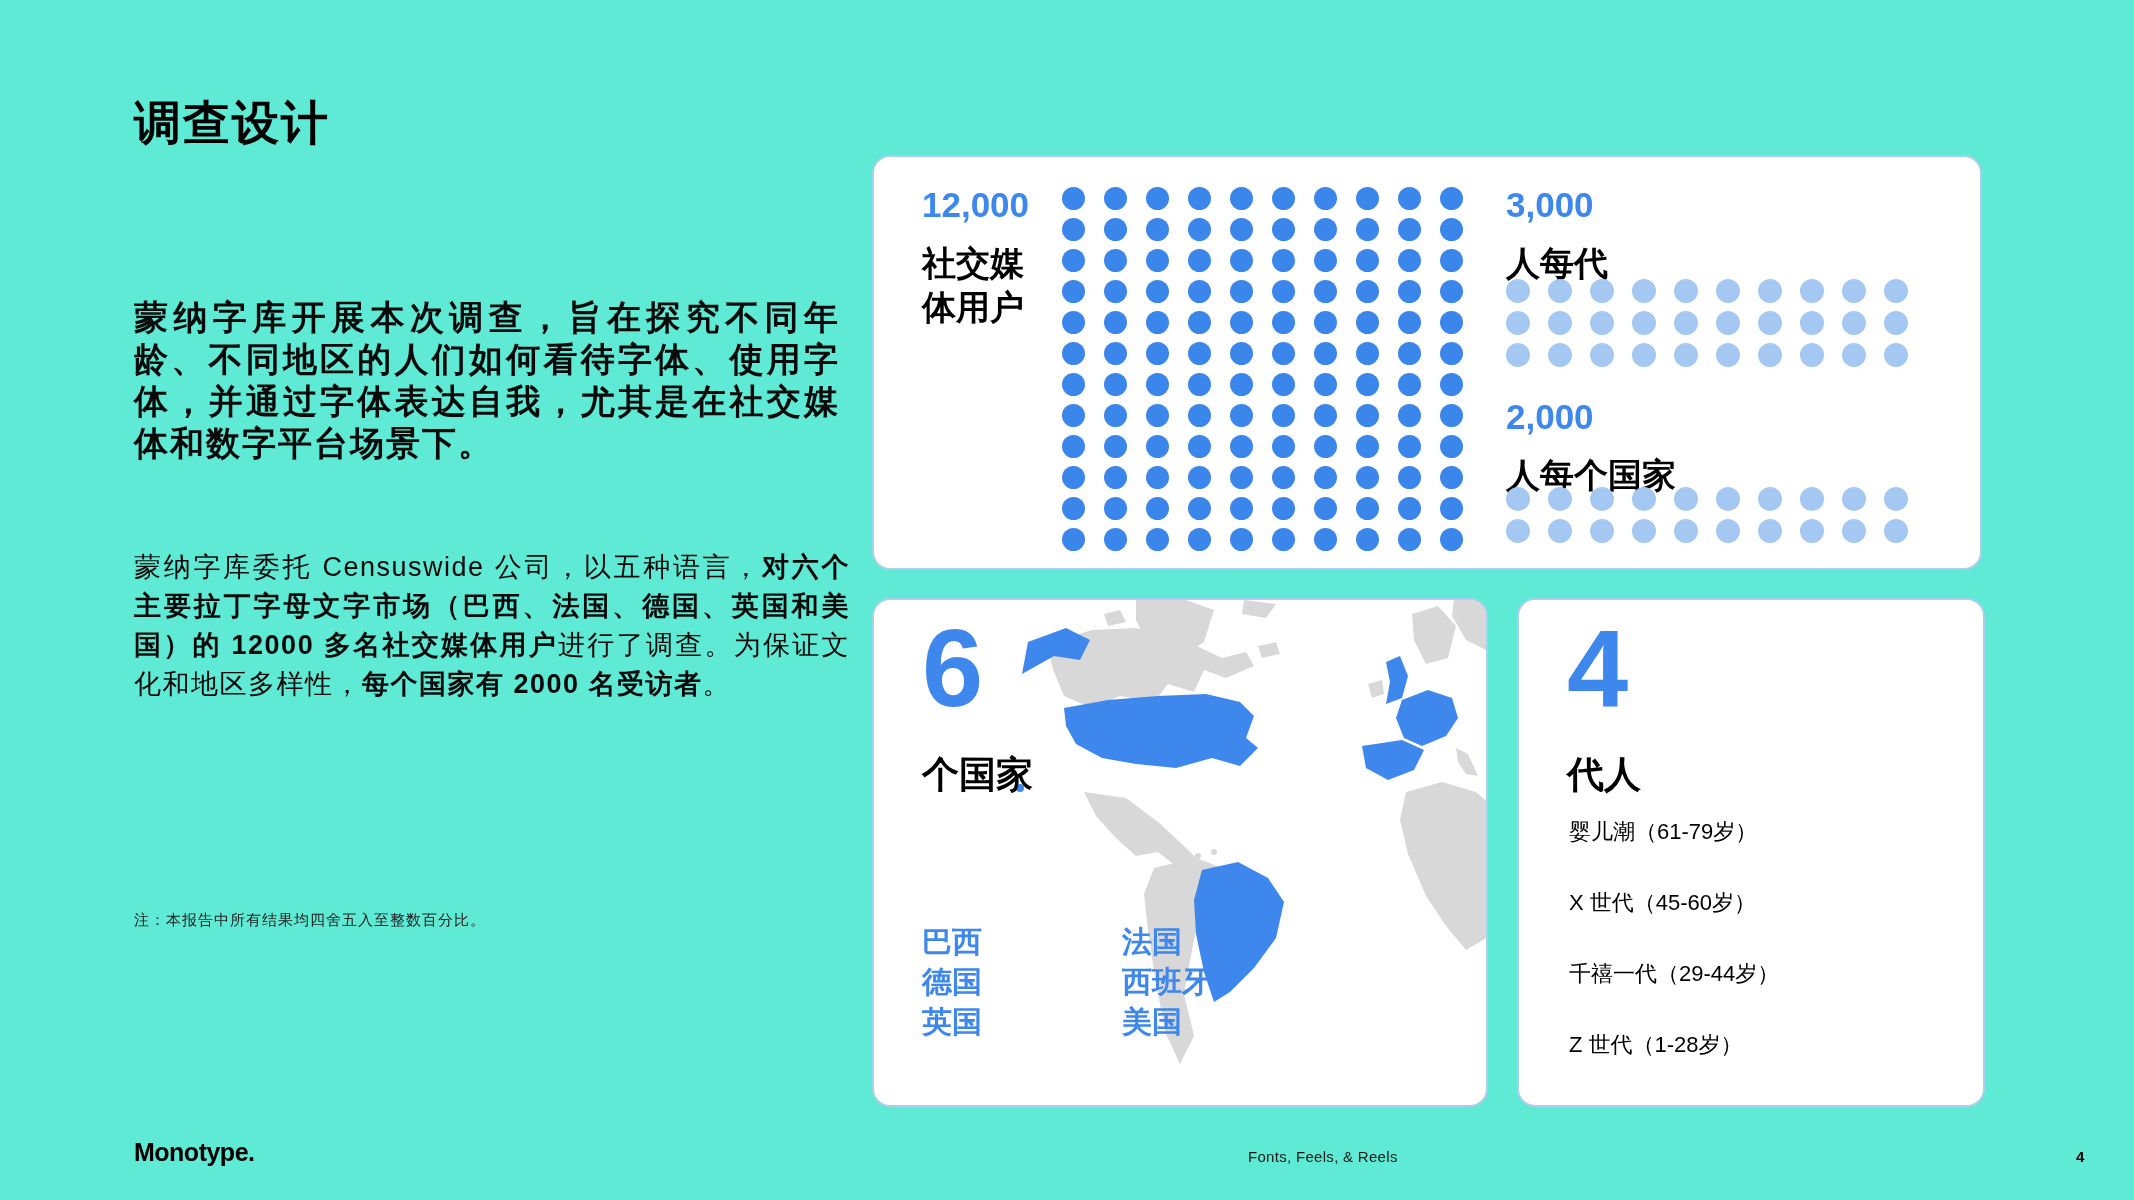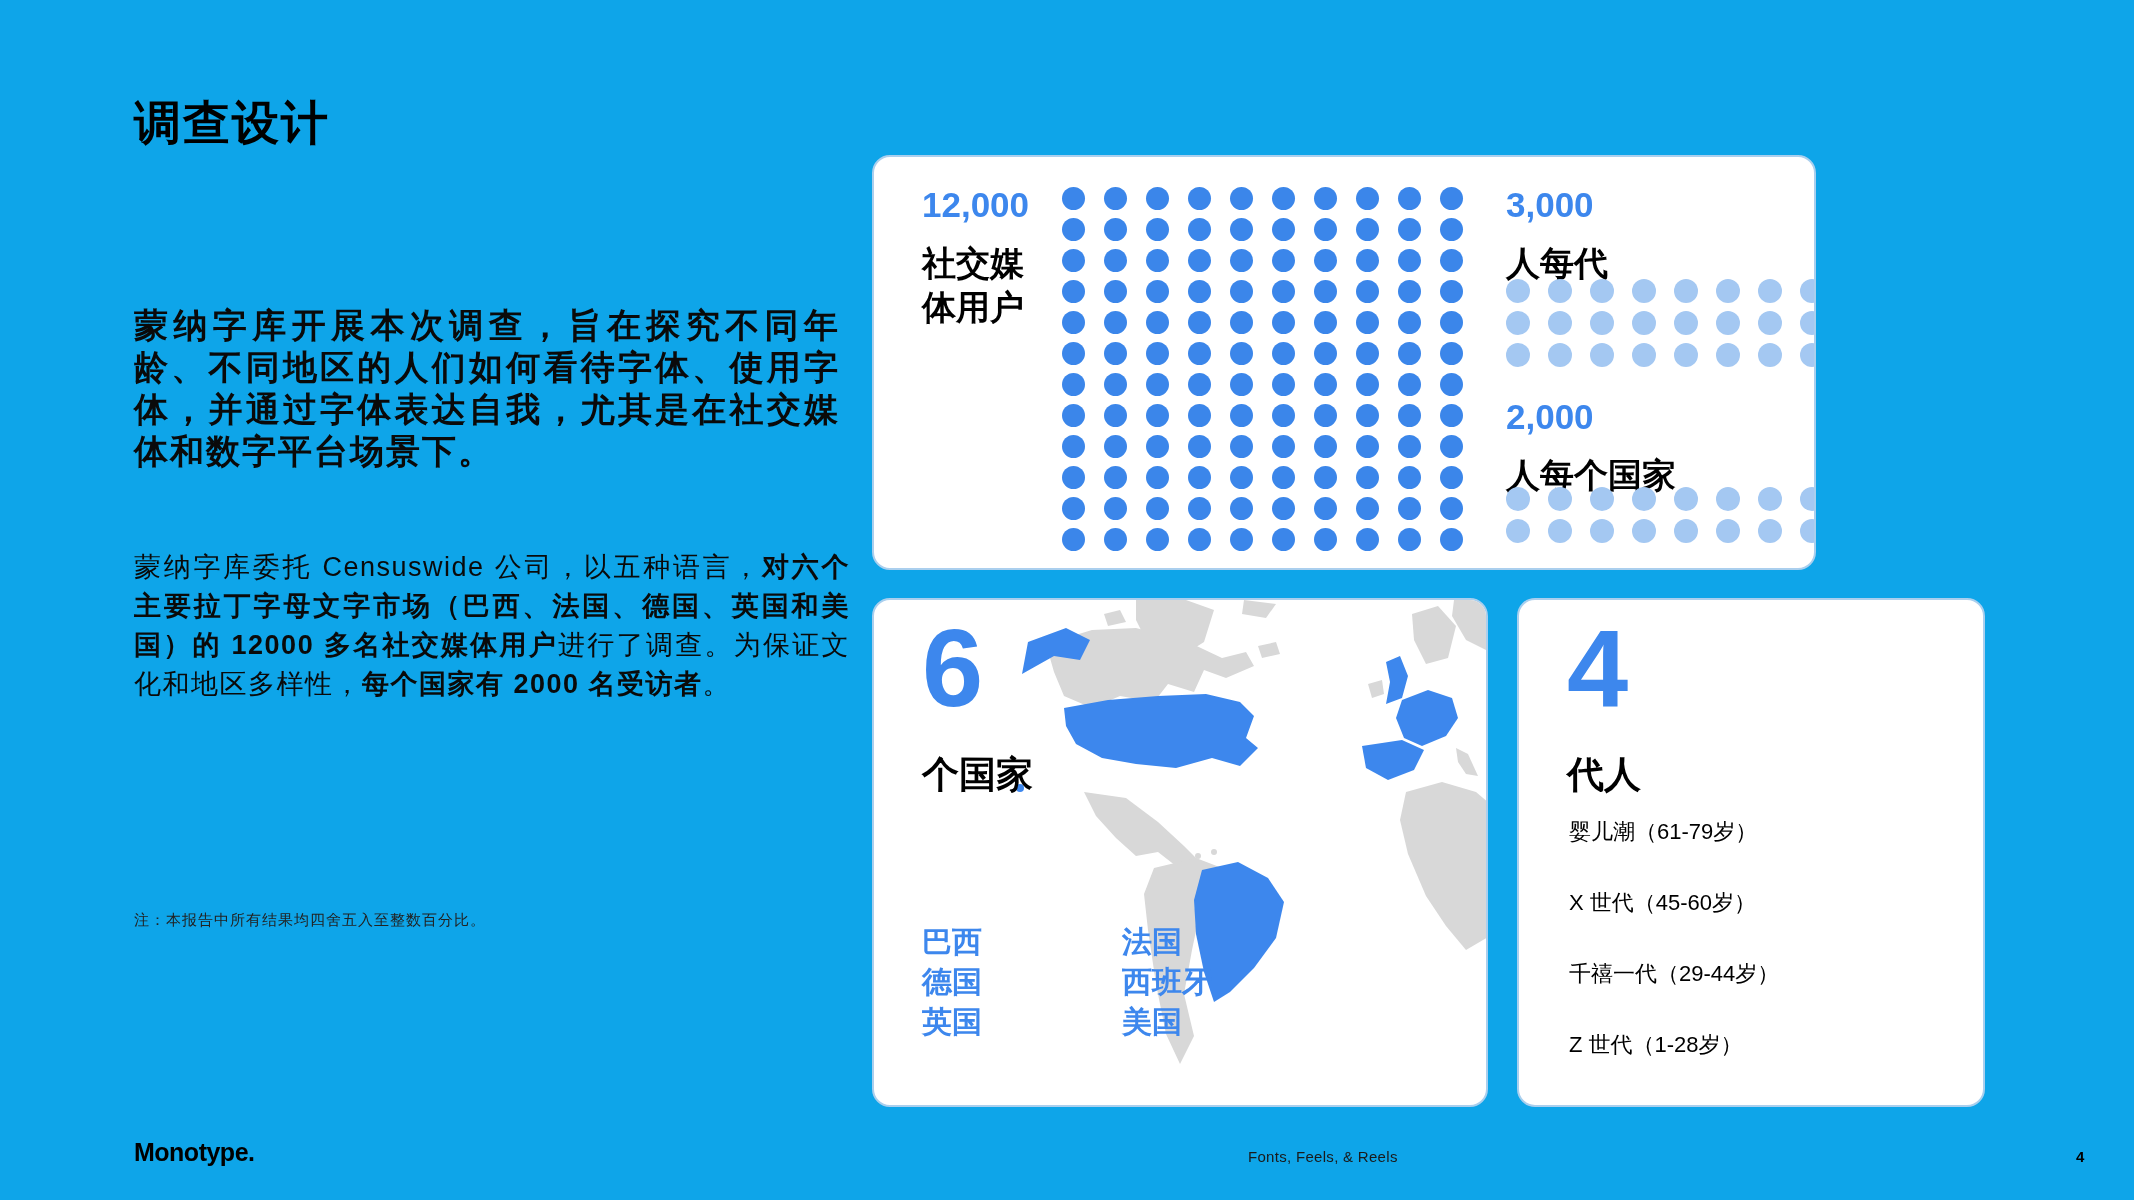--- a/index.html
+++ b/index.html
@@ -5,36 +5,36 @@
   :root{
     --accent:#3d87ed;
     --dot-dark:#3b86ea;
     --dot-light:#a4c8f2;
     --panel-border:#aacfee;
     --map-gray:#d8d8d8;
   }
   *{margin:0;padding:0;box-sizing:border-box;}
   html,body{background:#fff;}
   body{font-family:"Liberation Sans","DejaVu Sans",sans-serif;color:#111;}
-  .slide{position:relative;width:2134px;height:1200px;background:#0ea5e9;overflow:hidden;}
+  .slide{position:relative;width:2134px;height:1200px;background:#5eead4;overflow:hidden;}
 
   
   .title{position:absolute;left:134px;top:92px;font-size:47px;font-weight:700;color:#000;letter-spacing:2px;}
-  .intro{position:absolute;left:134px;top:304px;width:706px;font-size:34px;line-height:42px;
+  .intro{position:absolute;left:134px;top:296px;width:706px;font-size:34px;line-height:42px;
          font-weight:700;letter-spacing:2px;text-align:justify;color:#0a0a0a;}
   .body-p{position:absolute;left:134px;width:716px;font-size:27px;line-height:39px;
           letter-spacing:1.5px;text-align:justify;color:#0a0a0a;}
   .body-p b{font-weight:700;}
   .p1{top:548px;}
   .p2{top:718px;}
   .note{position:absolute;left:134px;top:864px;font-size:15px;color:#222;letter-spacing:1px;margin-top:47px;}
 
   
   .panel{position:absolute;border:2px solid var(--panel-border);border-radius:18px;background:#fff;overflow:hidden;}
-  .panel-top{left:872px;top:155px;width:944px;height:415px;}
+  .panel-top{left:872px;top:155px;width:1110px;height:415px;}
   .panel-countries{left:872px;top:598px;width:616px;height:509px;}
   .panel-generations{left:1517px;top:598px;width:468px;height:509px;}
 
   .stat{position:absolute;}
   .stat .num{font-size:35px;font-weight:700;color:var(--accent);line-height:1.15;}
   .stat .lbl{font-size:34px;font-weight:700;color:#000;line-height:44px;margin-top:16px;}
   .stat-12k{left:48px;top:28px;width:132px;}
   .stat-12k .lbl{width:112px;}
   .stat-3k{left:632px;top:28px;}
   .stat-2k{left:632px;top:240px;}

